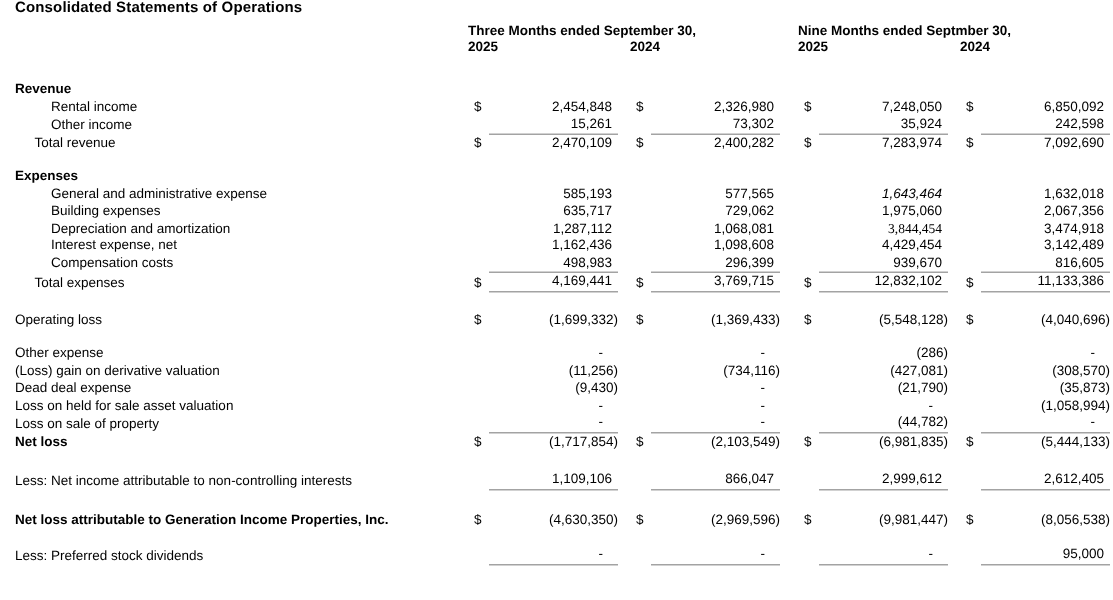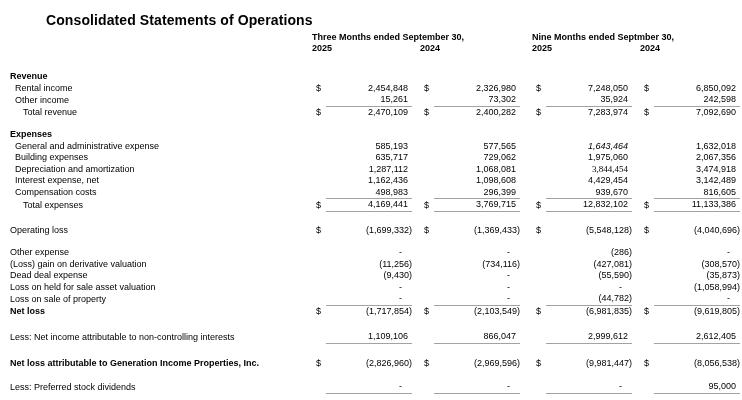--- a/index.html
+++ b/index.html
@@ -9,24 +9,23 @@
     width: 742px;
     height: 400px;
     font-family: "Liberation Sans", sans-serif;
     font-size: 9px;
     color: #000000;
     overflow: hidden;
   }
   .sheet { width: 742px; height: 400px; position: relative; }
   .title {
     font-weight: bold;
-    padding: 12px 0 0 10px;
-    font-size: 14px;
+    padding: 0 0 0 10px;
+    font-size: 10px;
     letter-spacing: 0.1px;
-    margin-left: 36px;
   }
   table {
     border-collapse: collapse;
     table-layout: fixed;
     width: 742px;
     margin-top: 4px;
   }
   td {
     padding: 0;
     font-size: 9px;
@@ -36,21 +35,21 @@
     white-space: nowrap;
     overflow: visible;
   }
   thead td {
     font-weight: bold;
     line-height: 11px;
     height: 11px;
   }
   .lbl  { text-align: left; }
   .ind0 { padding-left: 10px; }
-  .ind1 { padding-left: 15px; }
+  .ind1 { padding-left: 34px; }
   .ind2 { padding-left: 23px; }
   .dollar { text-align: left; padding-left: 4px; }
   .val  { text-align: right; }
   .b    { font-weight: bold; }
   .u    { border-bottom: 1px solid #a3a3a3; }
 </style>
 </head>
 <body>
 
 <div class="sheet">
@@ -293,21 +292,21 @@
         </tr>
         <tr>
           <td class="lbl ind0">Dead deal expense</td>
           <td class="dollar"></td>
           <td class="val">(9,430)</td>
           <td></td>
           <td class="dollar"></td>
           <td class="val" style="padding-right: 10px;">-</td>
           <td></td>
           <td class="dollar"></td>
-          <td class="val">(55,590)</td>
+          <td class="val">(21,790)</td>
           <td></td>
           <td class="dollar"></td>
           <td class="val">(35,873)</td>
           <td></td>
         </tr>
         <tr>
           <td class="lbl ind0">Loss on held for sale asset valuation</td>
           <td class="dollar"></td>
           <td class="val" style="padding-right: 10px;">-</td>
           <td></td>
@@ -341,21 +340,21 @@
           <td class="dollar">$</td>
           <td class="val">(1,717,854)</td>
           <td></td>
           <td class="dollar">$</td>
           <td class="val">(2,103,549)</td>
           <td></td>
           <td class="dollar">$</td>
           <td class="val">(6,981,835)</td>
           <td></td>
           <td class="dollar">$</td>
-          <td class="val">(9,619,805)</td>
+          <td class="val">(5,444,133)</td>
           <td></td>
         </tr>
         <tr style="height: 14px;">
           <td colspan="13" style="height: 14px;"></td>
         </tr>
         <tr>
           <td class="lbl ind0">Less: Net income attributable to non-controlling interests</td>
           <td class="dollar"></td>
           <td class="val u" style="padding-right: 4px;">1,109,106</td>
           <td></td>
@@ -368,21 +367,21 @@
           <td class="dollar"></td>
           <td class="val u" style="padding-right: 4px;">2,612,405</td>
           <td></td>
         </tr>
         <tr style="height: 14px;">
           <td colspan="13" style="height: 14px;"></td>
         </tr>
         <tr>
           <td class="lbl ind0 b">Net loss attributable to Generation Income Properties, Inc.</td>
           <td class="dollar">$</td>
-          <td class="val">(2,826,960)</td>
+          <td class="val">(4,630,350)</td>
           <td></td>
           <td class="dollar">$</td>
           <td class="val">(2,969,596)</td>
           <td></td>
           <td class="dollar">$</td>
           <td class="val">(9,981,447)</td>
           <td></td>
           <td class="dollar">$</td>
           <td class="val">(8,056,538)</td>
           <td></td>

